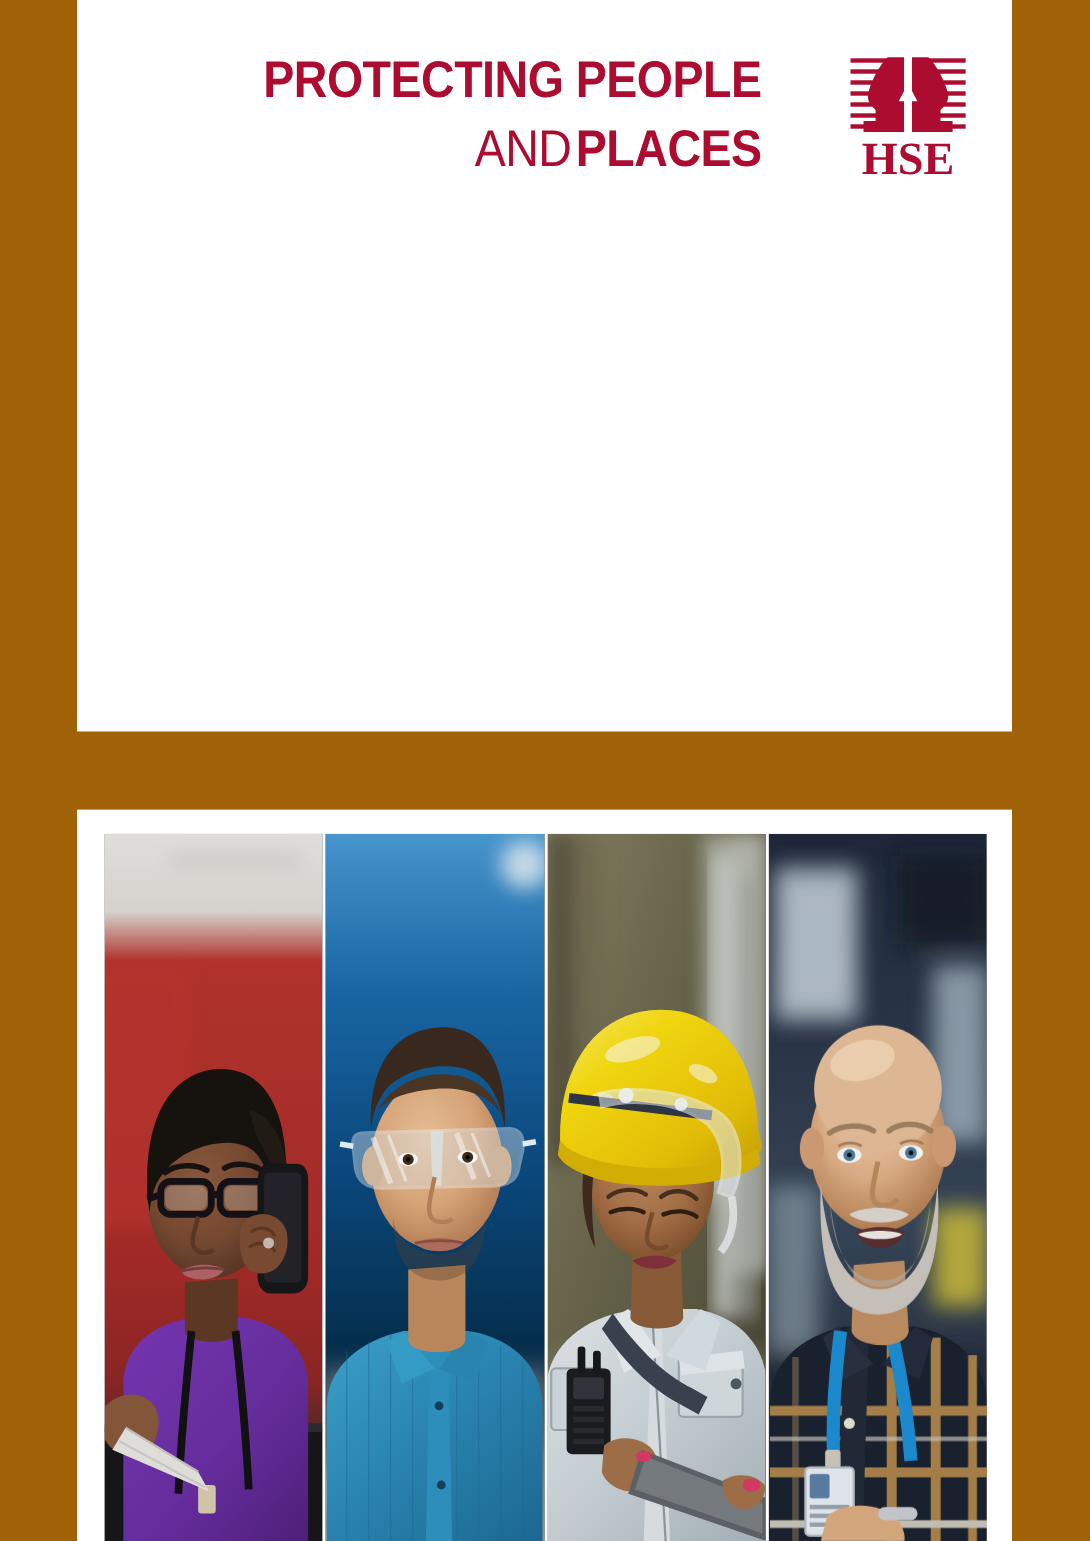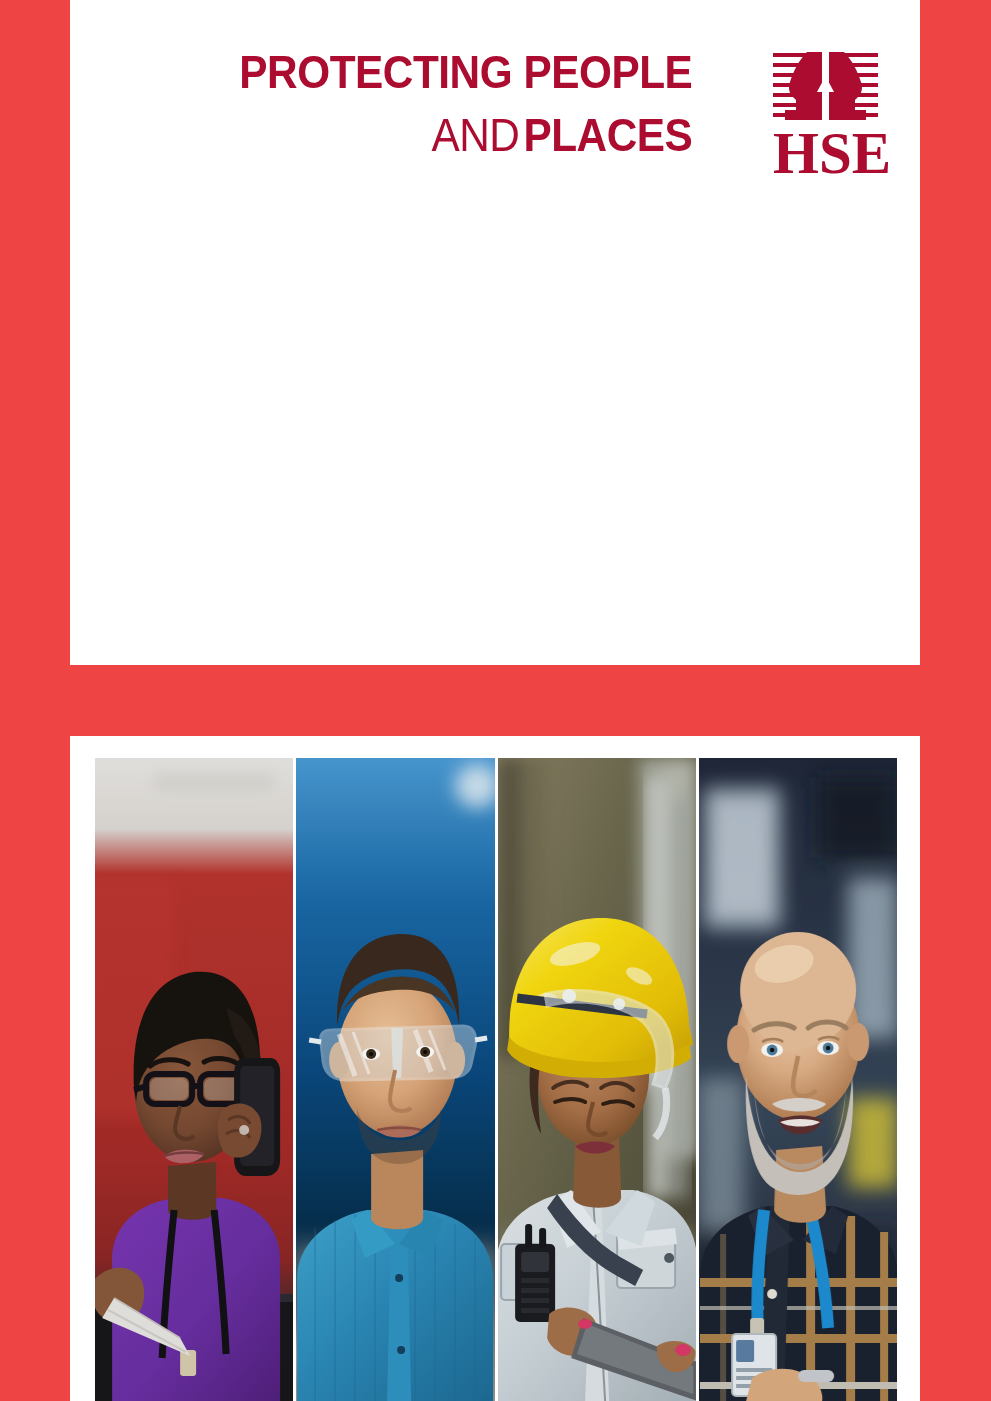--- a/index.html
+++ b/index.html
@@ -11,21 +11,21 @@
     height: 1401px;
     background: #ab0c2f;
     font-family: "Liberation Sans", sans-serif;
     overflow: hidden;
     position: relative;
   }
 
   .page {
     position: absolute;
     inset: 0;
-    background: #ef4444;
+    background: #a16207;
   }
 
   
   .top-panel {
     position: absolute;
     left: 70px;
     top: 0;
     width: 850px;
     height: 665px;
     background: #ffffff;
@@ -87,21 +87,21 @@
     height: 120px;
   }
   .hse-mark {
     width: 105px;
     height: 72px;
     display: block;
   }
   .hse-word {
     font-family: "Liberation Serif", "DejaVu Serif", serif;
     font-weight: 700;
-    font-size: 59px;
+    font-size: 42px;
     color: #ab0c2f;
     letter-spacing: 0px;
     line-height: 1;
     margin-top: 2px;
     text-align: center;
     width: 105px;
   }
 
   
   .title-block {

